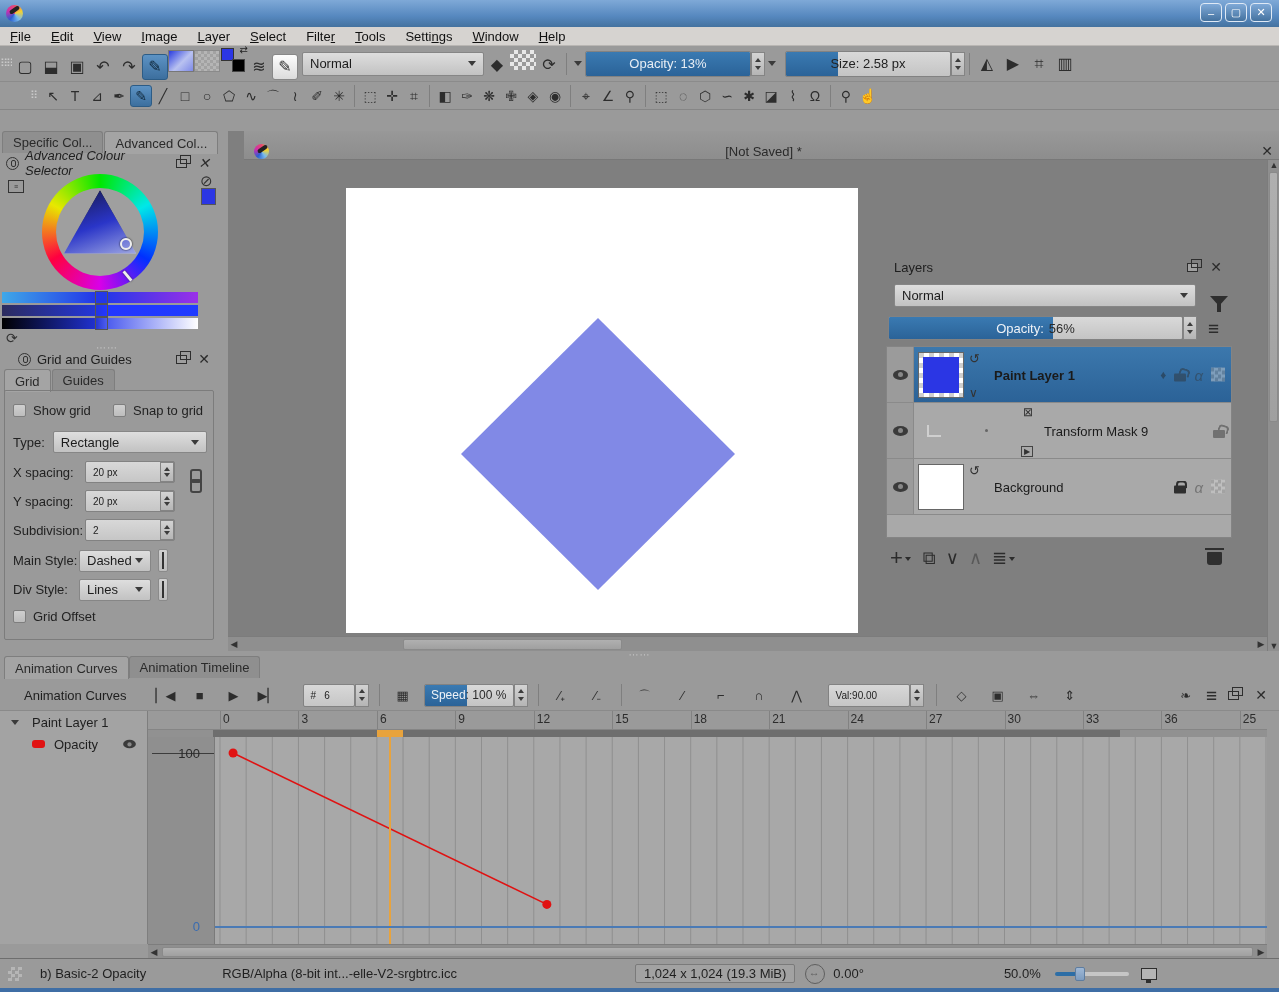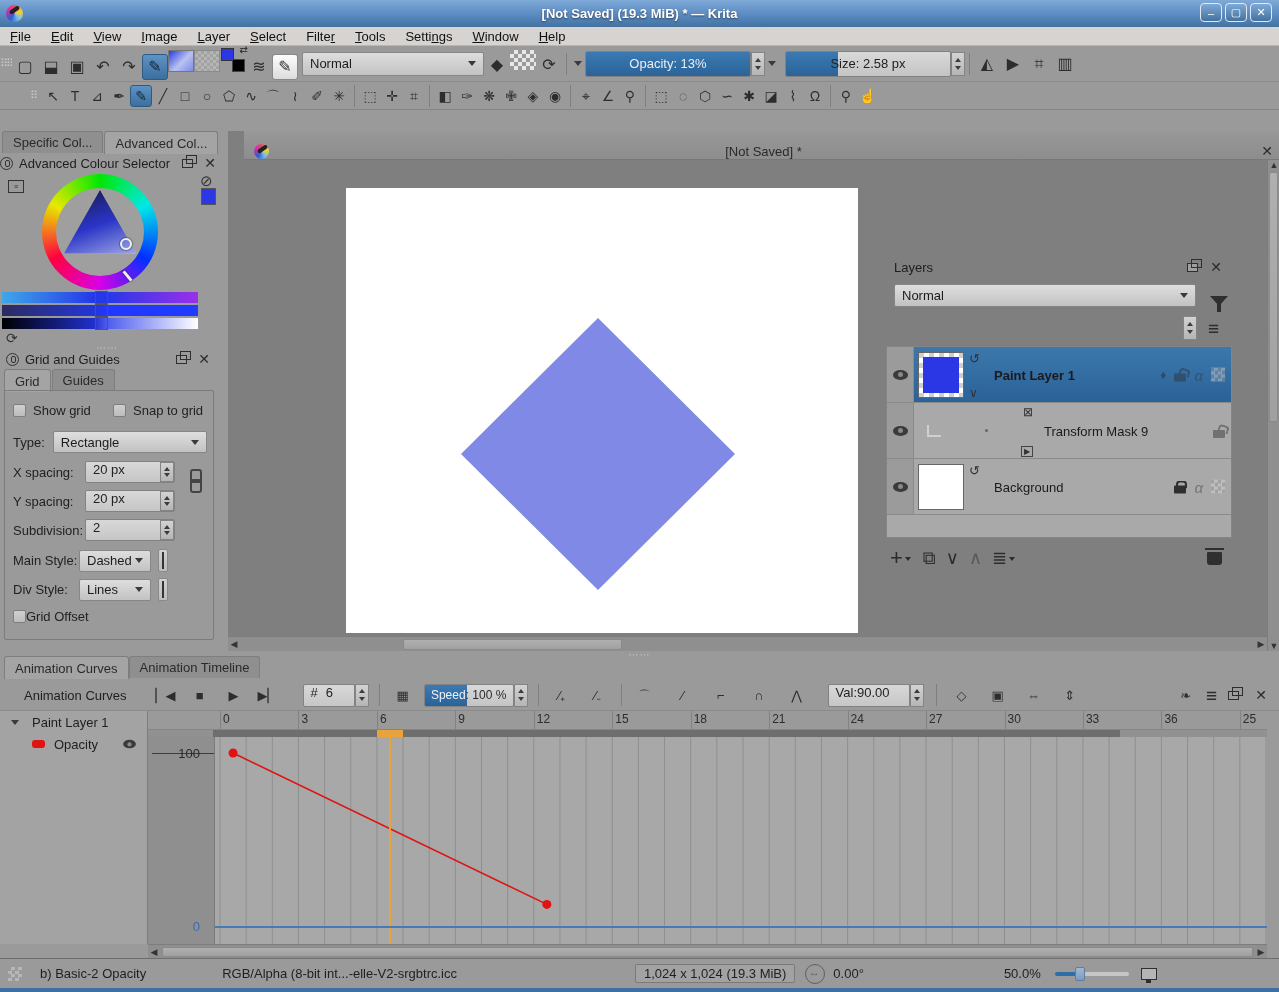--- a/index.html
+++ b/index.html
@@ -54,21 +54,21 @@
   .dk-title { font-size:13px; color:#1e1e1e; margin-left:6px; }
   .dklock { width:13px; height:13px; border:1.5px solid #333; border-radius:50%; position:relative; flex:none; }
   .dklock::after { content:""; position:absolute; left:3.5px; top:2.5px; width:3px; height:5px; border:1.5px solid #333; border-radius:2px; }
   .flt { width:11px; height:9px; border:1.5px solid #2e2e2e; position:relative; background:#9f9f9f; }
   .flt::after { content:""; position:absolute; left:2.5px; top:-4.5px; width:9px; height:7px; border:1.5px solid #2e2e2e; }
   .xbtn { font-size:14px; color:#2b2b2b; width:16px; text-align:center; }
   .tab { display:inline-flex; align-items:center; justify-content:center; font-size:13px; border:1px solid #7e7e7e; border-bottom:none; border-radius:3px 3px 0 0; background:#8f8f8f; color:#2a2a2a; padding:0 10px; height:22px; }
   .tab.active { background:#a4a4a4; height:23px; }
   .cb { width:13px; height:13px; background:linear-gradient(#cfcfcf,#bdbdbd); border:1px solid #7e7e7e; border-radius:2px; flex:none; }
   .fieldrow { position:absolute; display:flex; align-items:center; }
-  .spinbox { background:linear-gradient(#d8d8d8,#c6c6c6); border:1px solid #828282; border-radius:2px; display:flex; align-items:flex-start; padding-left:7px; font-size:13px; }
+  .spinbox { background:linear-gradient(#d8d8d8,#c6c6c6); border:1px solid #828282; border-radius:2px; display:flex; align-items:center; padding-left:7px; font-size:10px; }
 
   
   #left-tabs { left:2px; top:131px; display:flex; gap:1px; }
   #color-docker { left:0; top:154px; width:218px; height:192px; }
   .wheel { position:absolute; left:42px; top:20px; width:116px; height:116px; border-radius:50%; background:conic-gradient(#00e800,#00e8e8,#0030ff,#d800e8,#ff0040,#e8e800,#00e800); }
   .wheel .inner { position:absolute; left:14px; top:14px; width:88px; height:88px; border-radius:50%; background:#9f9f9f; }
   .wheel .tri { position:absolute; left:16px; top:14px; width:84px; height:84px; clip-path:polygon(50% 3%,93% 78%,7% 78%); background:linear-gradient(160deg,#14143a,#2a35c8 45%,#b8c0e8 90%), linear-gradient(#000,#fff); }
   .wheel .sel-circle { position:absolute; left:78px; top:64px; width:12px; height:12px; border:2px solid #eee; border-radius:50%; box-shadow:0 0 2px #000; }
   .wheel .htick { position:absolute; left:84px; top:96px; width:3px; height:12px; background:#eee; transform:rotate(-40deg); box-shadow:0 0 2px #333; }
   .cbar { position:absolute; height:11px; }
@@ -155,21 +155,20 @@
 
   .dots-h { color:#c4c4c4; font-size:10px; letter-spacing:1px; }
 </style>
 </head>
 <body>
 
 <div id="root">
 
   <div id="titlebar" class="abs">
     <span class="klogo"></span>
-    <span class="title">[Not Saved] (19.3 MiB) * — Krita</span>
     <span id="winbtns">
       <span class="winbtn">–</span>
       <span class="winbtn">▢</span>
       <span class="winbtn">✕</span>
     </span>
   </div>
 
   <div id="menubar" class="abs">
       <span class="mitem"><u>F</u>ile</span>
       <span class="mitem"><u>E</u>dit</span>
@@ -269,21 +268,21 @@
         <span class="tbtn small">☝</span>
       </span>
   </div>
 
   <div id="left-tabs" class="abs">
     <span class="tab">Specific Col...</span>
     <span class="tab active">Advanced Col...</span>
   </div>
 
   <div id="color-docker" class="abs">
-    <div class="dk-header" style="padding:0 0;">
+    <div class="dk-header" style="padding:0 6px;font-style:italic;">
       <span class="dklock"></span>
       <span class="dk-title">Advanced Colour Selector</span>
       <span style="margin-left:auto;display:flex;gap:9px;align-items:center;">
         <span class="flt"></span>
         <span class="xbtn">✕</span>
       </span>
     </div>
     <div id="menu-list-icon" class="abs">≡</div>
     <div class="wheel">
       <div class="inner"></div>
@@ -300,21 +299,21 @@
         <span class="mark"></span>
       </div>
     <div class="cbar" style="left:2px;top:164px;width:196px;background:linear-gradient(to right,#000,#2030cc 47%,#4a5aee 53%,#fff);">
         <span class="mark"></span>
       </div>
     <span class="abs" style="left:6px;top:176px;font-size:14px;color:#333;">⟳</span>
   </div>
 
   <div id="grid-docker" class="abs">
     <div class="dots-h abs" style="left:96px;top:-4px;">⋯⋯</div>
-    <div class="dk-header" style="padding:0 6px;margin-top:4px;">
+    <div class="dk-header" style="padding:0 6px;margin-top:4px;margin-left:12px;">
       <span class="dklock"></span>
       <span class="dk-title">Grid and Guides</span>
       <span style="margin-left:auto;display:flex;gap:9px;align-items:center;">
         <span class="flt"></span>
         <span class="xbtn">✕</span>
       </span>
     </div>
     <div style="position:absolute;left:4px;top:23px;display:flex;gap:1px;">
       <span class="tab active">Grid</span>
       <span class="tab">Guides</span>
@@ -375,21 +374,21 @@
         <span class="swatch-btn" style="margin-left:7px;"><span class="blk"></span></span>
       </div>
       <div class="fieldrow" style="left:8px;top:187px;">
         <span style="width:66px;">Div Style:</span>
         <div class="dd" style="width:72px;height:22px;">
           <span>Lines</span>
             <span class="arr"></span>
         </div>
         <span class="swatch-btn" style="margin-left:7px;"><span class="blk"></span></span>
       </div>
-      <div class="fieldrow" style="left:8px;top:218px;">
+      <div class="fieldrow" style="left:8px;top:218px;gap:7px;">
         <span class="cb"></span>
         <span>Grid Offset</span>
       </div>
     </div>
   </div>
 
   <div id="subwin" class="abs">
     <div id="subwin-titlebar">
       <span class="klogo" style="margin-left:10px;width:15px;height:15px;"></span>
       <span id="subwin-title">[Not Saved] *</span>
@@ -417,20 +416,27 @@
       <span style="margin-left:auto;display:flex;gap:10px;align-items:center;margin-right:8px;">
         <span class="flt"></span>
         <span class="xbtn">✕</span>
       </span>
     </div>
     <div class="dd" style="position:absolute;left:8px;top:26px;width:302px;height:23px;">
       <span>Normal</span>
         <span class="arr"></span>
     </div>
     <span class="funnel abs" style="left:324px;top:30px;"></span>
+    <div class="slider" style="position:absolute;left:2px;top:58px;width:295px;height:24px;">
+      <div class="fill" style="width:56%;"></div>
+      <div class="txt" style="gap:5px;">
+        <span style="color:#eef2f7;">Opacity:</span>
+        <span style="color:#2a2a2a;">56%</span>
+      </div>
+    </div>
     <span class="spin abs" style="left:297px;top:58px;height:24px;">
         <i class="up"></i>
         <i class="dn"></i>
       </span>
     <span class="abs" style="left:322px;top:60px;font-size:19px;color:#2c2c2c;">≡</span>
 
     <div id="layer-rows">
 
       <div class="lrow selected">
         <span class="eyecol">

